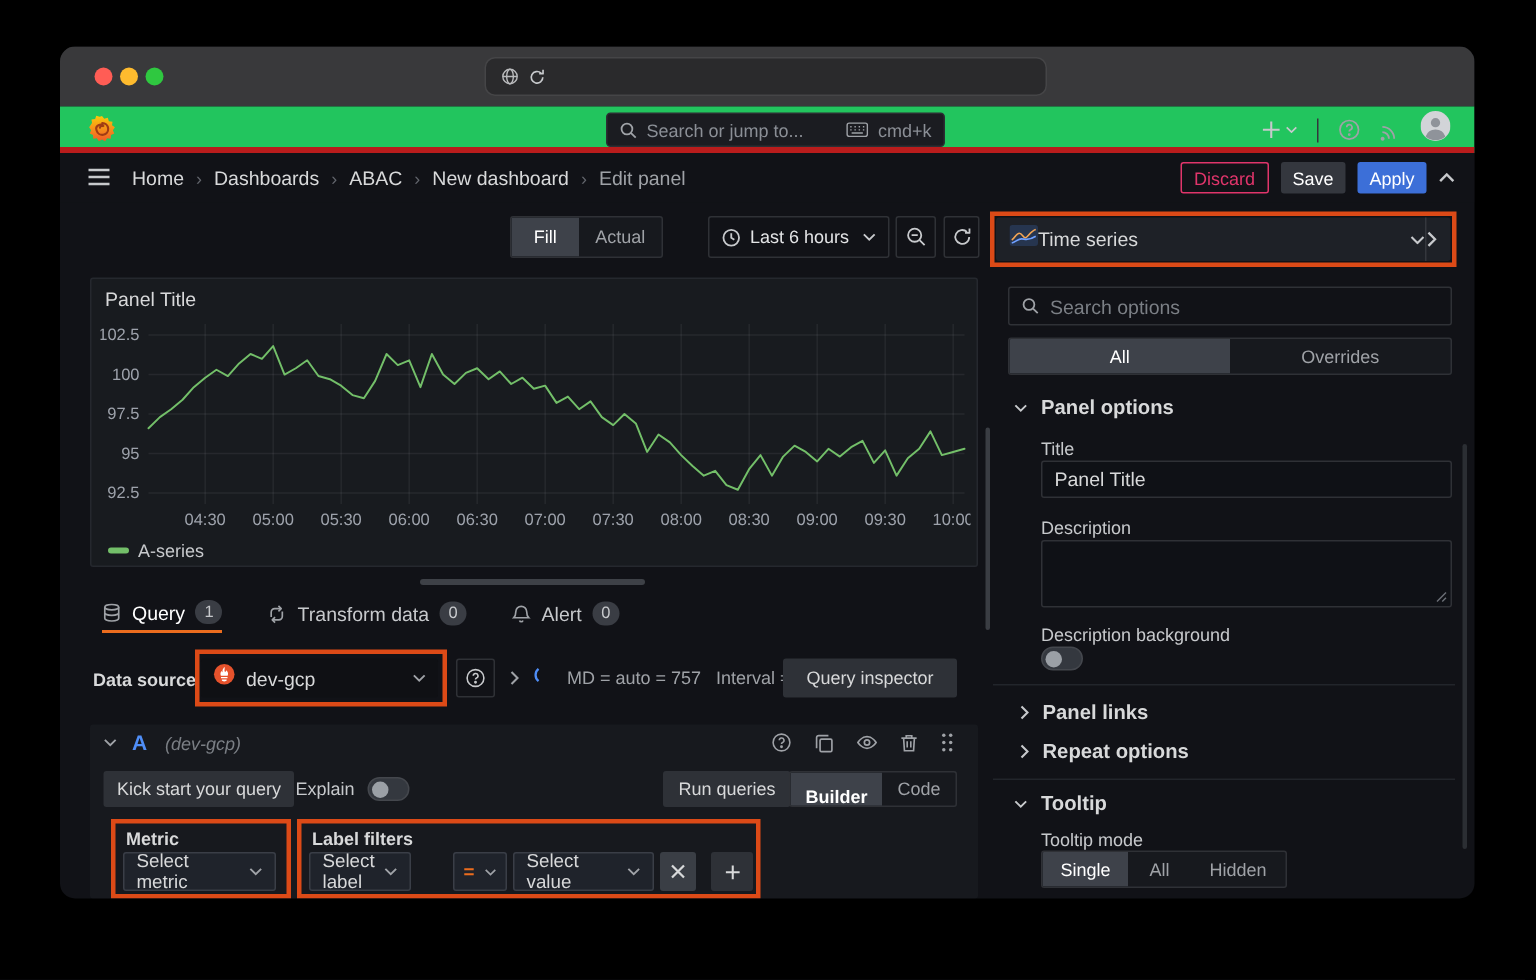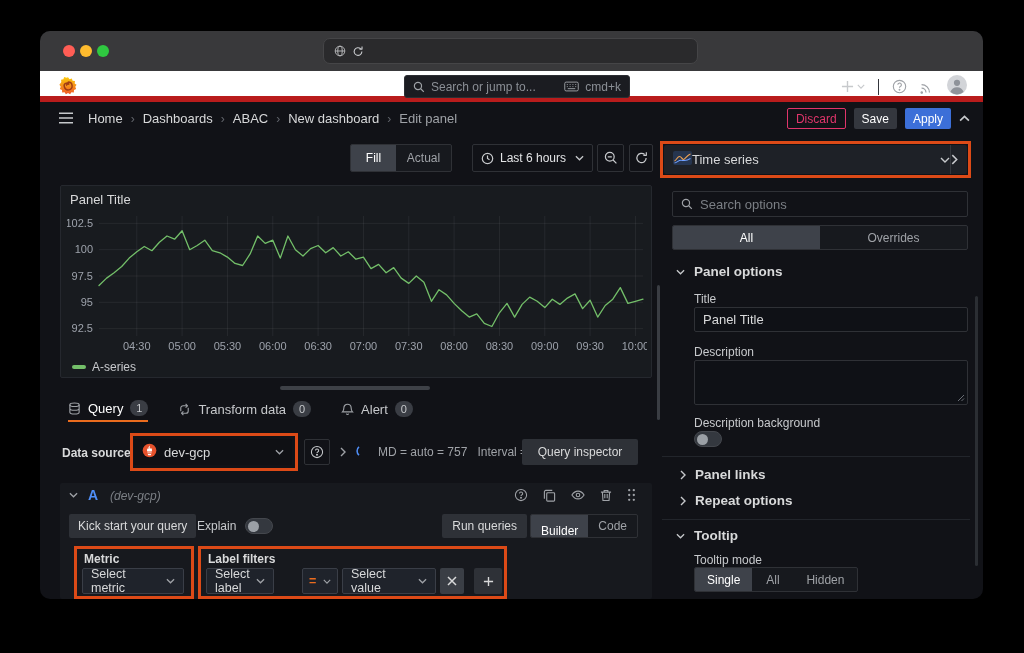--- a/index.html
+++ b/index.html
@@ -17,21 +17,21 @@
   .abs{position:absolute}
   .flex{display:flex;align-items:center}
   
   .titlebar{position:absolute;top:0;left:0;right:0;height:40px;background:#39393b}
   .light{position:absolute;top:14px;width:12px;height:12px;border-radius:50%}
   .urlbar{position:absolute;left:283px;top:7px;width:375px;height:26px;background:#2a2a2c;
           border:1px solid #454547;border-radius:7px;display:flex;align-items:center;
           padding:0 10px;gap:6px;font-size:12.5px;color:#dedede}
   .urlbar .url{flex:1;text-align:left}
   
-  .gnav{position:absolute;top:40px;left:0;right:0;height:31px;background:#ffffff;border-bottom:6px solid #b91c1c}
+  .gnav{position:absolute;top:40px;left:0;right:0;height:31px;background:#22c55e;border-bottom:4px solid #b91c1c}
   .gsearch{position:absolute;left:364px;top:4px;width:226px;height:23px;background:#1b1c21;
            border:1px solid #2c2e33;border-radius:3px;display:flex;align-items:center;padding:0 8px;gap:6px;
            font-size:12px;color:#8b8f96}
   .navicons{position:absolute;right:16px;top:0;height:31px;display:flex;align-items:center;gap:13px;color:#c7c9cc}
   .navdiv{width:1px;height:16px;background:#34363c}
   
   .crumbbar{position:absolute;top:71px;left:0;right:0;height:33px;background:var(--bg)}
   .crumbs{position:absolute;left:48px;top:0;height:33px;display:flex;align-items:center;gap:8px;font-size:13px}
   .crumbs .sep{color:#62656c;font-size:12px}
   .crumbs .cur{color:var(--text2)}
@@ -177,21 +177,21 @@
       <span class="hbtn" style="background:var(--c-apply);color:#fff">Apply</span>
       <span class="icon">
         <svg width="11" height="7" viewBox="0 0 10 6" fill="none" stroke="#c7c9cc" stroke-width="1.5">
               <path d="M1 5l4-4 4 4"></path>
             </svg>
       </span>
     </div>
   </div>
 
   
-  <div class="abs" style="left:310px;top:113px;width:102px;height:28px">
+  <div class="abs" style="left:300px;top:113px;width:102px;height:28px">
     <div class="seg" style="height:28px">
       <span class="on" style="width:45px">Fill</span>
       <span style="width:55px">Actual</span>
     </div>
   </div>
   <div class="abs bordered flex" style="left:432px;top:113px;width:121px;height:28px;padding:0 8px;gap:6px">
     <span class="icon">
       <svg width="13" height="13" viewBox="0 0 14 14" fill="none" stroke="#c7c9cc" stroke-width="1.3">
         <circle cx="7" cy="7" r="5.6"></circle>
             <path d="M7 3.8V7l2.2 1.4"></path>
@@ -384,21 +384,21 @@
         </svg>
       </span>
     </div>
     
     <div class="abs btn" style="left:9px;top:31px;height:24px;padding:0 9px">Kick start your query</div>
     <span class="abs" style="left:137px;top:36px;font-size:12px;color:#c7c9cc">Explain</span>
     <span class="toggle abs" style="left:185px;top:35px"><span class="knob"></span></span>
     <div class="abs btn" style="right:125px;top:31px;height:24px;padding:0 10px;font-weight:500">Run queries</div>
     <div class="abs" style="right:14px;top:31px;height:24px">
       <div class="seg" style="height:24px">
-        <span class="on" style="padding:16px 10px;font-weight:400">Builder</span>
+        <span class="on" style="padding:16px 10px;font-weight:700">Builder</span>
         <span style="padding:0 10px">Code</span>
       </div>
     </div>
     
     <span class="abs label12" style="left:24px;top:69px">Metric</span>
     <div class="abs ddown" style="left:22px;top:85px;width:102px;height:26px">
       <span>Select metric</span>
       <span class="icon cd">
         <svg width="9" height="6" viewBox="0 0 10 6" fill="none" stroke="currentColor" stroke-width="1.4">
               <path d="M1 1l4 4 4-4"></path>

